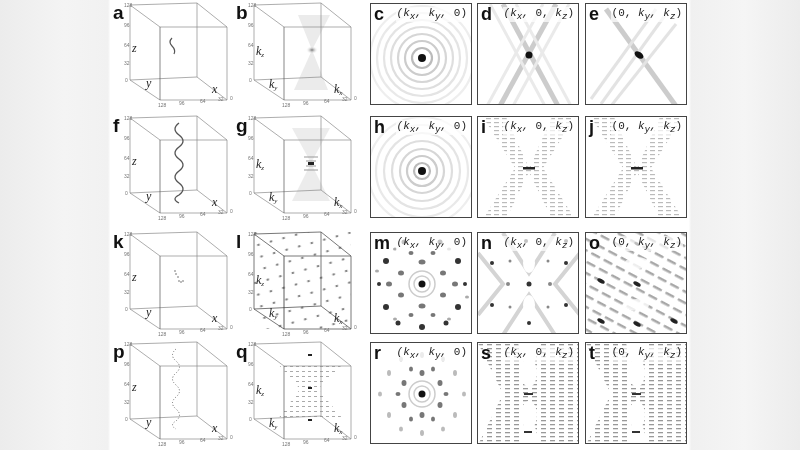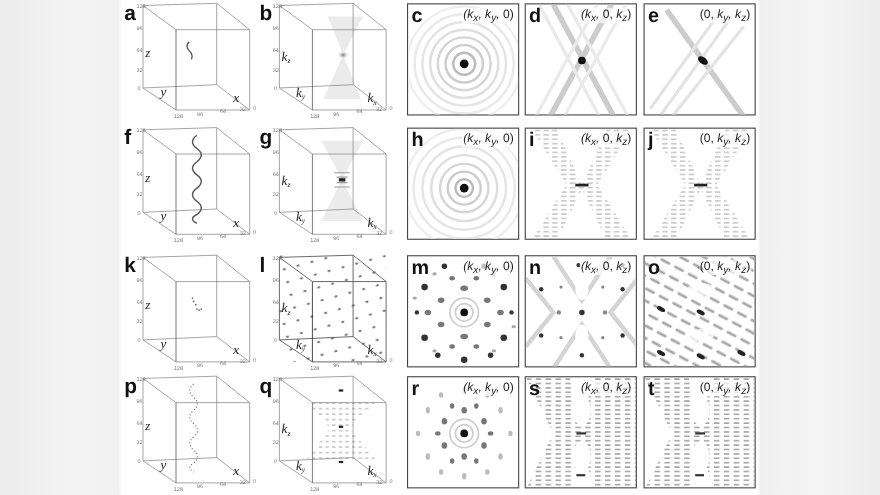--- a/index.html
+++ b/index.html
@@ -8,21 +8,21 @@
     font-family:"Liberation Serif",serif;}
   .fig{position:absolute;left:110px;top:0;width:579px;height:450px;background:#fff;}
   .plabel{position:absolute;font-family:"Liberation Sans",sans-serif;font-weight:bold;font-size:19px;color:#111;line-height:1;}
   .cube{position:absolute;width:115px;height:108px;}
   .cube svg{position:absolute;left:0;top:0;}
   .tick{font-family:"Liberation Sans",sans-serif;font-size:5px;fill:#777;}
   .axl{font-family:"Liberation Serif",serif;font-style:italic;font-size:12px;fill:#222;}
   .sq{position:absolute;width:102px;height:102px;border:1.3px solid #444;background:#fff;overflow:hidden;box-sizing:border-box;}
   .sq svg{position:absolute;left:0;top:0;}
   .sqlabel{position:absolute;left:3px;top:1px;font-family:"Liberation Sans",sans-serif;font-weight:bold;font-size:18px;color:#111;line-height:1;z-index:2;}
-  .coord{position:absolute;right:3px;top:3px;font-family:Liberation Sans, sans-serif;font-size:11px;color:#222;z-index:2;background:rgba(255,255,255,0.7);padding:0 1px;white-space:nowrap;}
+  .coord{position:absolute;right:3px;top:3px;font-family:Liberation Mono, monospace;font-size:11px;color:#222;z-index:2;background:rgba(255,255,255,0.7);padding:0 1px;white-space:nowrap;}
 </style>
 </head>
 <body>
 
 <div class="fig">
 
   <div class="plabel" style="left:3px;top:3px;">a</div>
   <div class="cube" style="left:14px;top:0;">
     <svg width="115" height="108" viewBox="0 0 115 108">
       <g stroke="#8a8a8a" stroke-width="0.7" fill="none">

